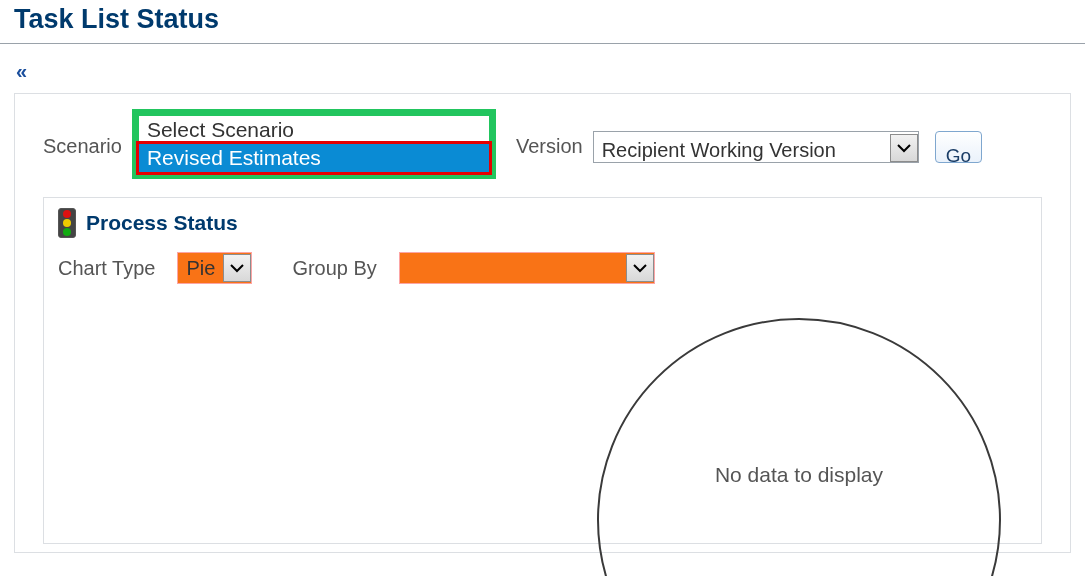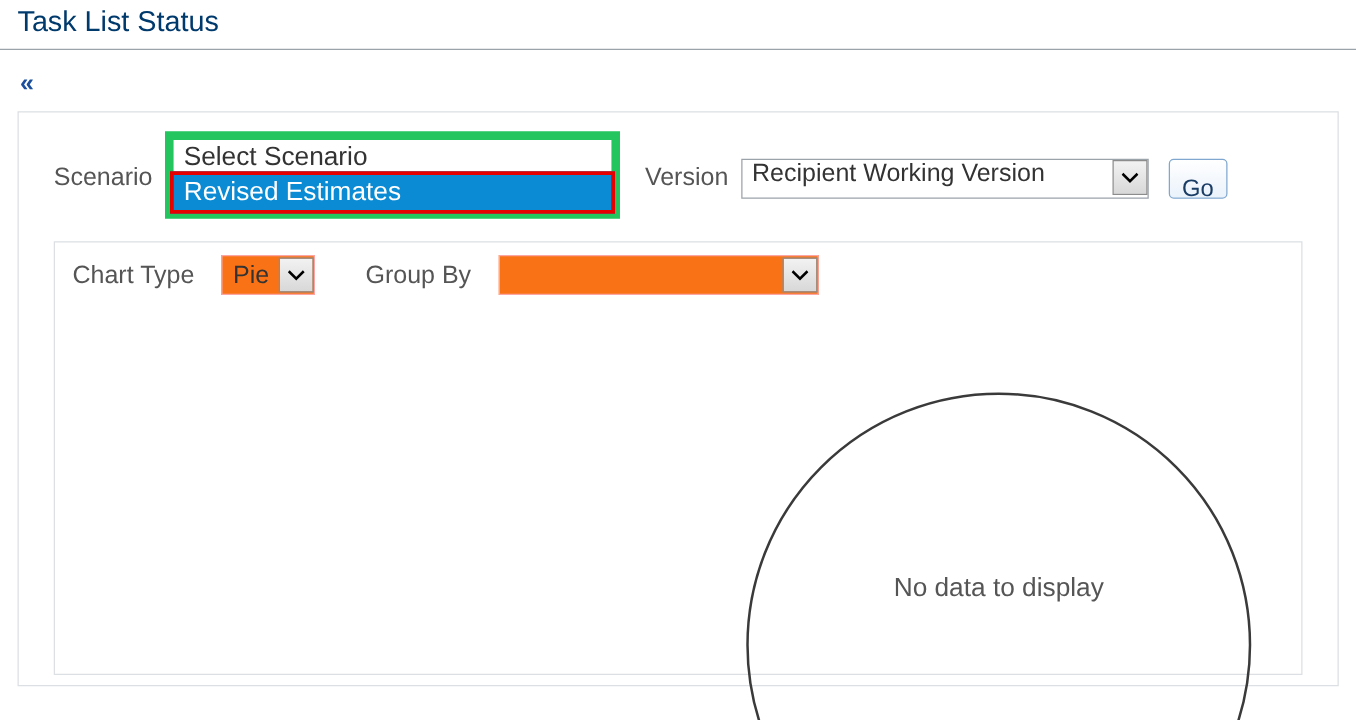--- a/index.html
+++ b/index.html
@@ -1,28 +1,28 @@
 <!DOCTYPE html>
 <html><head>
 <meta charset="utf-8">
 <style>
 html,body{margin:0;padding:0;font-family:Tahoma,Verdana,Arial,sans-serif;font-size:20px;color:#333;background:#fff;width:1085px;height:576px;overflow:hidden}
-.page-title{color:#003a6d;font-weight:normal;font-size:23px;padding:4px 5px 8px 14px}
+.page-title{color:#003a6d;font-weight:bold;font-size:27px;padding:4px 5px 8px 14px}
 .hr{border-top:1px solid #9aa2aa;margin:0 0 14px 0}
 .collapse-btn{color:#1b4f9d;font-size:20px;font-weight:bold;padding:2px 16px;cursor:pointer;display:inline-block}
 .outer-panel{border:1px solid #dcdfe3;margin:8px 14px 0 14px;padding:15px 28px 0 28px;height:460px;box-sizing:border-box;position:relative}
 
 .row{display:flex;align-items:flex-start;gap:10px}
 .label{color:#555;font-size:20px;padding-top:26px}
 .scenario-stack{border:7px solid #22c55e;width:350px;background:#fff}
 .scenario-header{color:#333;font-size:21px;padding:2px 8px;background:#fff}
 .scenario-selected{background:#0a8bd4;color:#fff;border:3px solid #e60000;font-size:21px;padding:2px 8px;margin:-3px}
 
 .version-label{color:#555;font-size:20px;padding-top:26px;margin-left:10px}
-.version-select{display:inline-flex;align-items:flex-start;border:1px solid #9aa2aa;height:30px;margin-top:22px;background:#fff}
+.version-select{display:inline-flex;align-items:flex-end;border:1px solid #9aa2aa;height:30px;margin-top:22px;background:#fff}
 .version-select .val{padding:0 8px;color:#333;font-size:20px;width:280px;overflow:hidden;white-space:nowrap}
 .dd-btn{width:28px;height:28px;border:1px solid #8c8c8c;background:linear-gradient(#f2f2f2,#d8d8d8);display:flex;align-items:center;justify-content:center;box-sizing:border-box;cursor:pointer}
 .dd-btn svg{display:block}
 .go-btn{margin-top:22px;margin-left:6px;height:32px;padding:13px 10px;border:1px solid #7fa7cf;border-radius:4px;background:linear-gradient(#fff,#eaf2fb);color:#1a3d66;font-size:19px;cursor:pointer}
 
 .inner-panel{border:1px solid #dcdfe3;margin-top:18px;padding:10px 14px 0 14px;height:335px;position:relative}
 .inner-header{display:flex;align-items:center;gap:10px;margin-bottom:14px}
 .traffic{width:16px;height:28px;border:1px solid #555;border-radius:3px;background:#444;display:flex;flex-direction:column;align-items:center;justify-content:space-evenly}
 .traffic span{width:8px;height:8px;border-radius:50%}
 .tr-r{background:#d11}
@@ -64,20 +64,28 @@
         <svg width="14" height="10" viewBox="0 0 14 10">
             <polyline points="1,2 7,8 13,2" fill="none" stroke="#000" stroke-width="2"></polyline>
           </svg>
       </span>
     </div>
 
     <button class="go-btn">Go</button>
   </div>
 
   <div class="inner-panel">
+    <div class="inner-header">
+      <div class="traffic">
+        <span class="tr-r"></span>
+          <span class="tr-y"></span>
+          <span class="tr-g"></span>
+      </div>
+      <div class="inner-title">Process Status</div>
+    </div>
 
     <div class="ctrl-row">
       <span class="ctrl-label">Chart Type</span>
       <span class="ctrl-select">
         <span class="cval">Pie</span>
         <span class="dd-btn">
           <svg width="14" height="10" viewBox="0 0 14 10">
               <polyline points="1,2 7,8 13,2" fill="none" stroke="#000" stroke-width="2"></polyline>
             </svg>
         </span>

